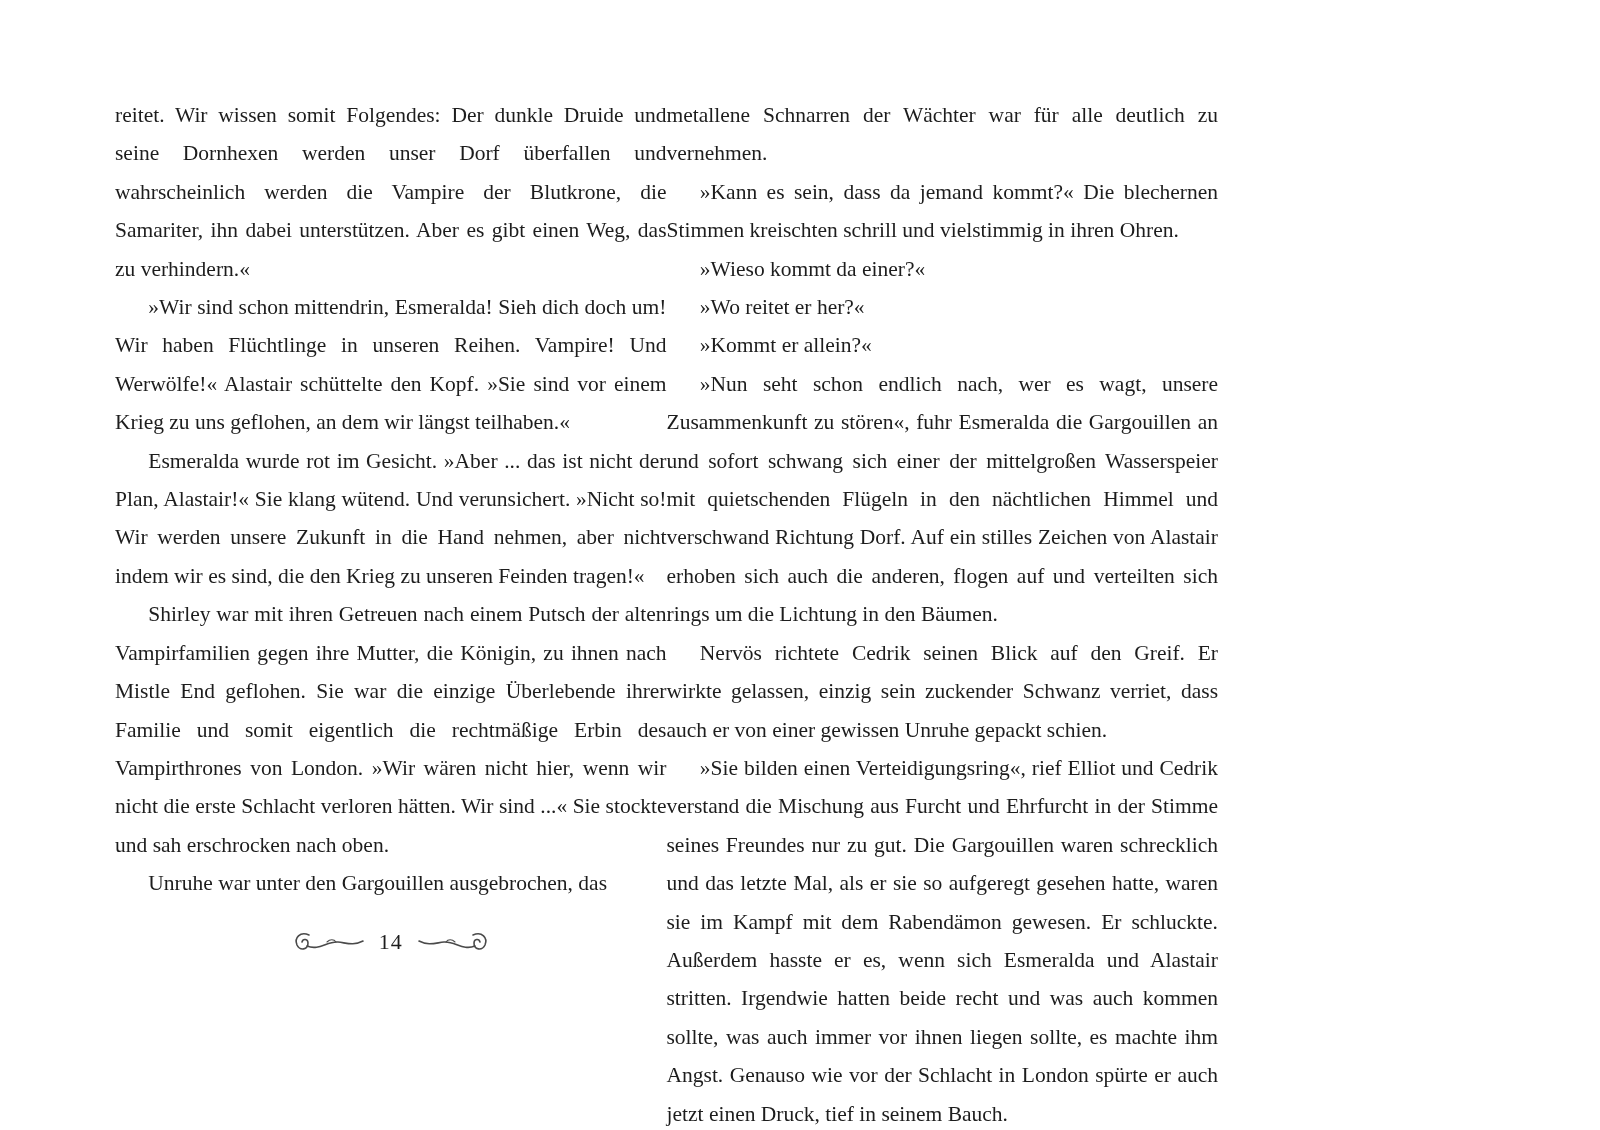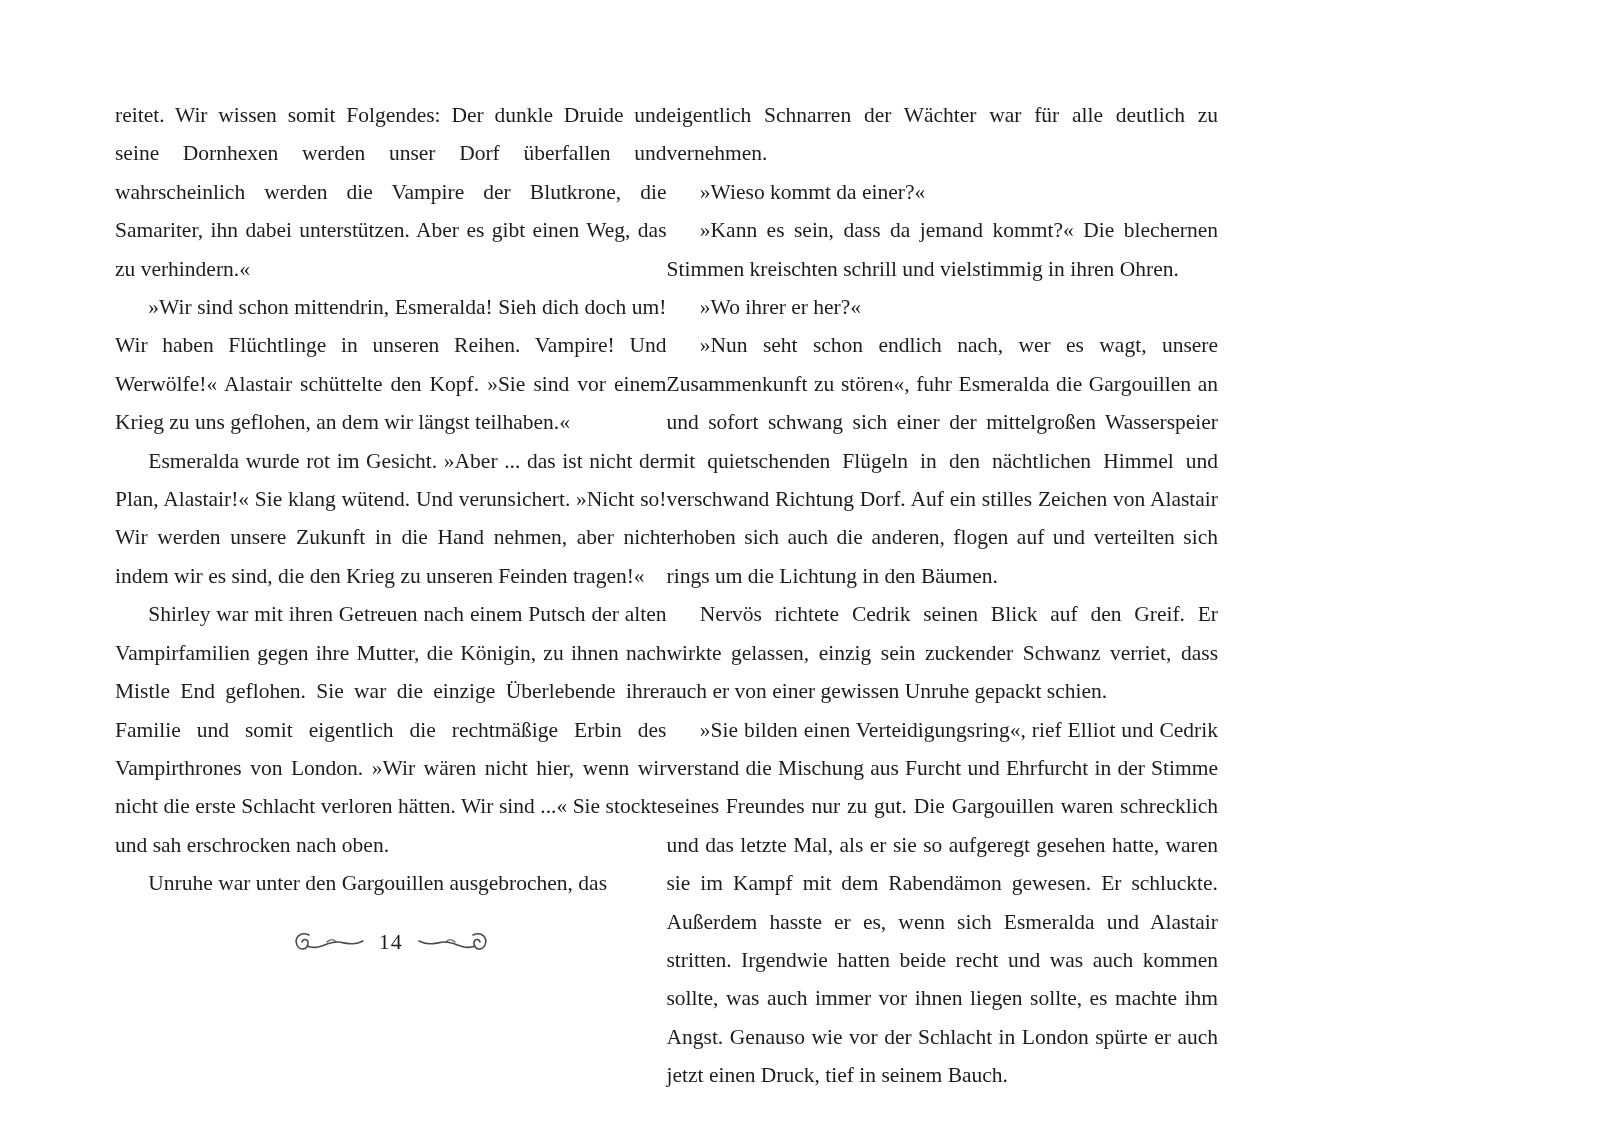--- a/index.html
+++ b/index.html
@@ -98,24 +98,25 @@
             <path d="M14,17 C26,22 34,12 45,13 C54,14 60,17 70,12"></path>
             <path d="M34,13 C37,10 41,10 43,13" stroke-width="1.1"></path>
           </g>
         </svg>
       </span>
     </div>
   </div>
 
   <div class="page">
     <div class="page-body">
-      <p class="first">eigentlich Schnarren der Wächter war für alle deutlich zu vernehmen.</p>
+      <p class="first">metallene Schnarren der Wächter war für alle deutlich zu vernehmen.</p>
+      <p>»Kann es sein, dass da jemand kommt?« Die blechernen Stimmen kreischten schrill und vielstimmig in ihren Ohren.</p>
       <p>»Wieso kommt da einer?«</p>
-      <p>»Kann es sein, dass da jemand kommt?« Die blechernen Stimmen kreischten schrill und vielstimmig in ihren Ohren.</p>
-      <p>»Wo ihrer er her?«</p>
+      <p>»Wo reitet er her?«</p>
+      <p>»Kommt er allein?«</p>
       <p>»Nun seht schon endlich nach, wer es wagt, unsere Zusammenkunft zu stören«, fuhr Esmeralda die Gargouillen an und sofort schwang sich einer der mittelgroßen Wasserspeier mit quietschenden Flügeln in den nächtlichen Himmel und verschwand Richtung Dorf. Auf ein stilles Zeichen von Alastair erhoben sich auch die anderen, flogen auf und verteilten sich rings um die Lichtung in den Bäumen.</p>
       <p>Nervös richtete Cedrik seinen Blick auf den Greif. Er wirkte gelassen, einzig sein zuckender Schwanz verriet, dass auch er von einer gewissen Unruhe gepackt schien.</p>
       <p>»Sie bilden einen Verteidigungsring«, rief Elliot und Cedrik verstand die Mischung aus Furcht und Ehrfurcht in der Stimme seines Freundes nur zu gut. Die Gargouillen waren schrecklich und das letzte Mal, als er sie so aufgeregt gesehen hatte, waren sie im Kampf mit dem Rabendämon gewesen. Er schluckte. Außerdem hasste er es, wenn sich Esmeralda und Alastair stritten. Irgendwie hatten beide recht und was auch kommen sollte, was auch immer vor ihnen liegen sollte, es machte ihm Angst. Genauso wie vor der Schlacht in London spürte er auch jetzt einen Druck, tief in seinem Bauch.</p>
     </div>
 
   </div>
 
 </div>
 
 </body></html>

